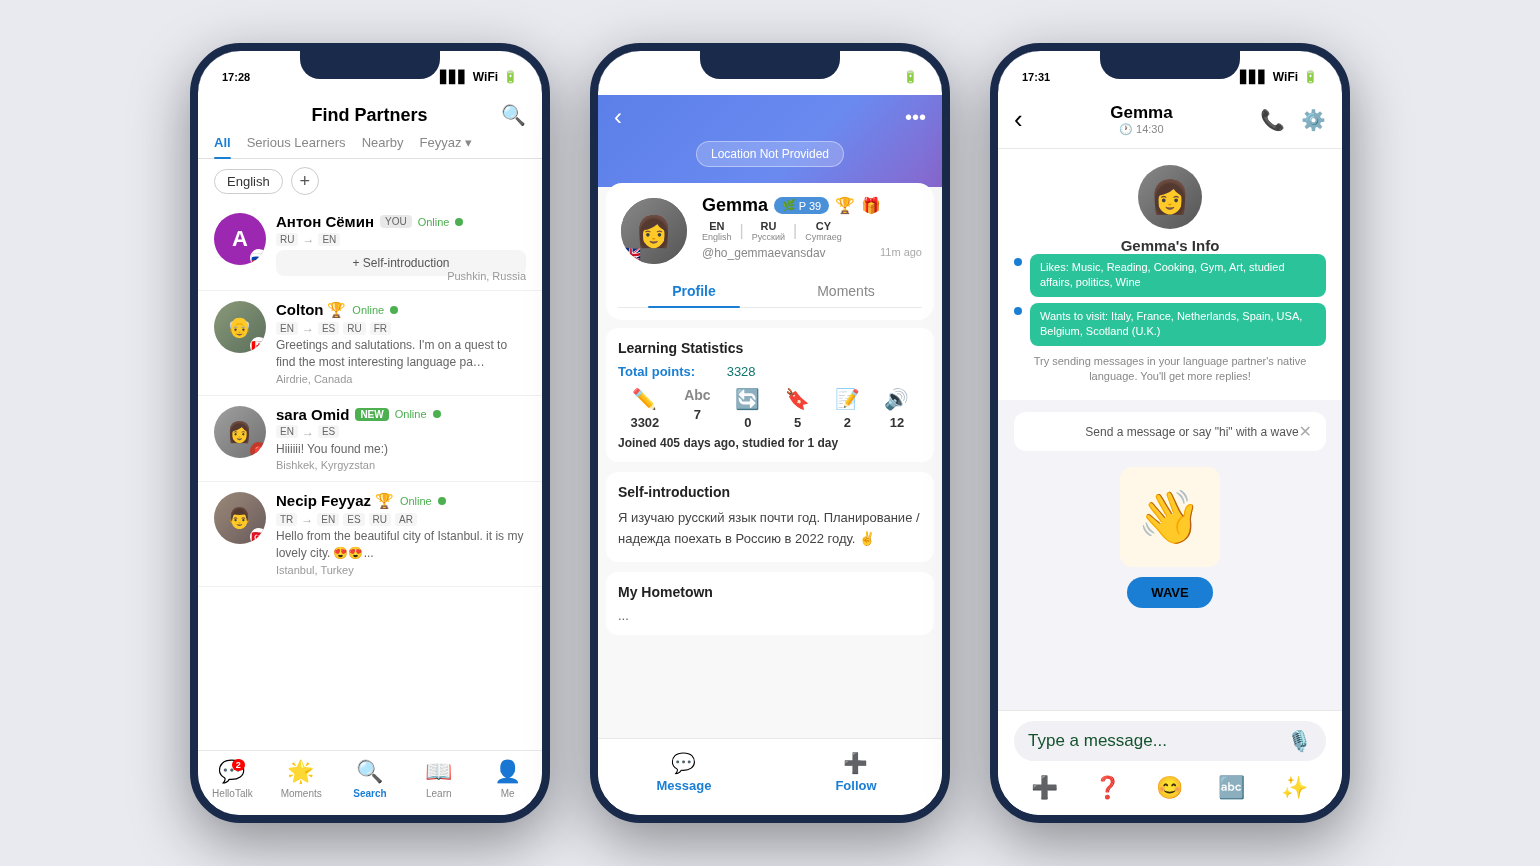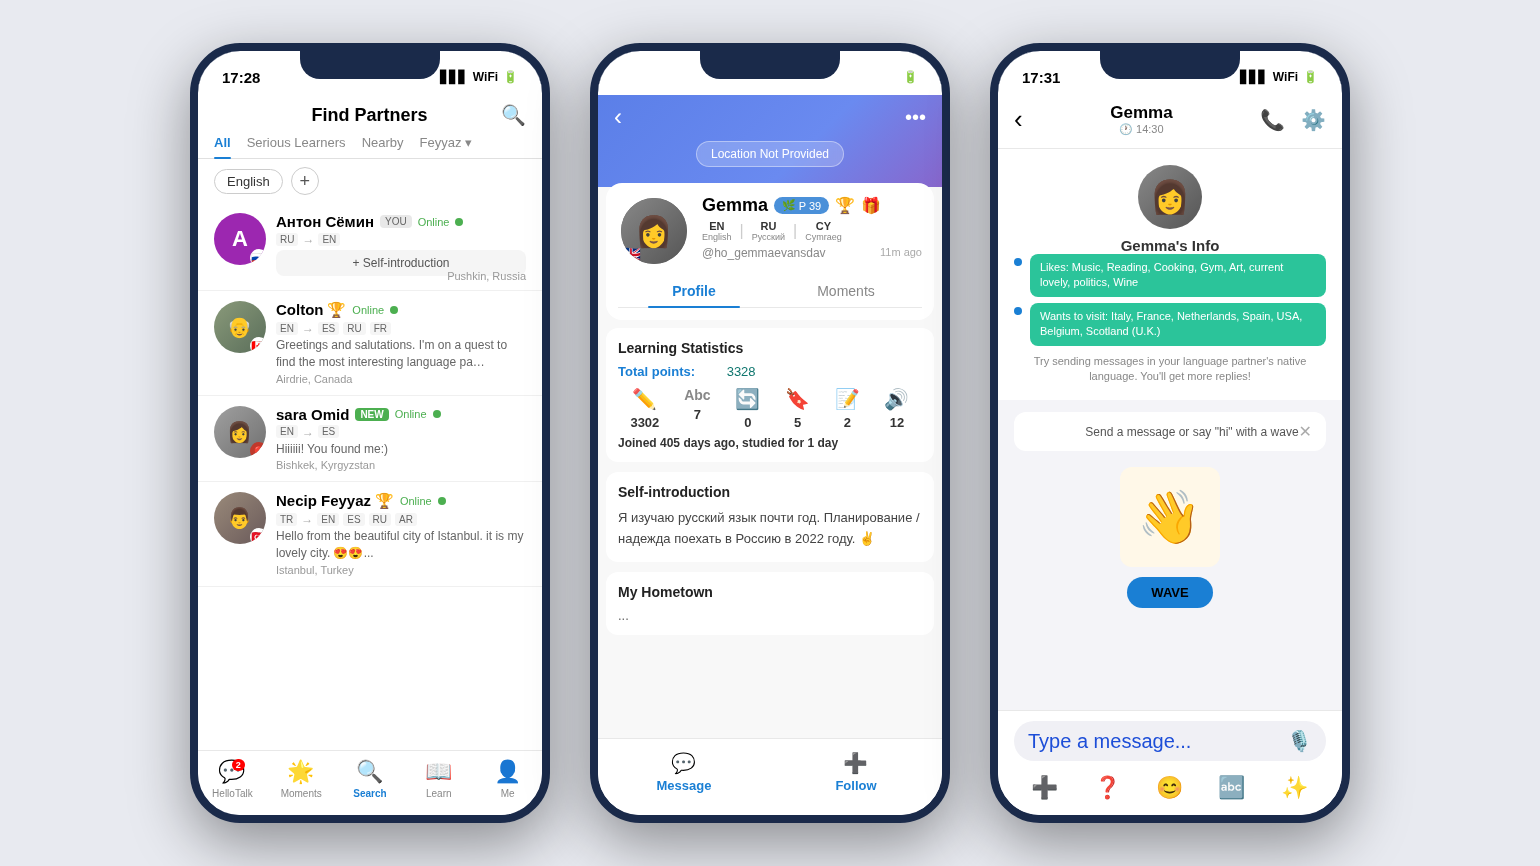--- a/index.html
+++ b/index.html
@@ -50,21 +50,21 @@
       justify-content: space-between;
       align-items: center;
       padding: 12px 24px 4px;
       font-size: 13px;
       font-weight: 600;
       color: #000;
       min-height: 44px;
       position: relative;
       z-index: 5;
     }
-    .status-bar .time { font-weight: 700; font-size: 15px; }
+    .status-bar .time { font-weight: 700; font-size: 11px; }
     .status-icons { display: flex; gap: 5px; align-items: center; }
     .status-icons span { font-size: 12px; }
 
     
     .phone1-content { flex: 1; overflow: hidden; display: flex; flex-direction: column; }
     .phone1-header {
       padding: 8px 16px 0;
       display: flex;
       align-items: center;
       justify-content: space-between;
@@ -509,21 +509,21 @@
     }
     .chat-input-row {
       display: flex;
       align-items: center;
       gap: 10px;
       background: #f0f0f5;
       border-radius: 24px;
       padding: 8px 14px;
       margin-bottom: 10px;
     }
-    .chat-input-placeholder { flex: 1; font-size: 20px; color: #1d4ed8; }
+    .chat-input-placeholder { flex: 1; font-size: 17px; color: #14532d; }
     .mic-icon { font-size: 20px; color: #888; }
     .chat-toolbar {
       display: flex;
       justify-content: space-around;
       align-items: center;
       padding: 4px 0;
     }
     .toolbar-icon { font-size: 22px; color: #555; cursor: pointer; }
   </style>
 </head>
@@ -844,21 +844,21 @@
       </div>
 
       <div class="chat-profile-preview">
         <div class="chat-avatar">
           <span style="font-size:32px;color:#ccc;">👩</span>
         </div>
         <div class="gemma-info-title">Gemma's Info</div>
         <div class="info-list">
           <div class="info-item">
             <div class="info-bullet"></div>
-            <div class="info-chip green">Likes: Music, Reading, Cooking, Gym, Art, current lovely, politics, Wine</div>
+            <div class="info-chip green">Likes: Music, Reading, Cooking, Gym, Art, studied affairs, politics, Wine</div>
           </div>
           <div class="info-item">
             <div class="info-bullet"></div>
             <div class="info-chip green">Wants to visit: Italy, France, Netherlands, Spain, USA, Belgium, Scotland (U.K.)</div>
           </div>
         </div>
         <div class="native-tip">Try sending messages in your language partner's native language. You'll get more replies!</div>
       </div>
 
       <div class="chat-messages">

